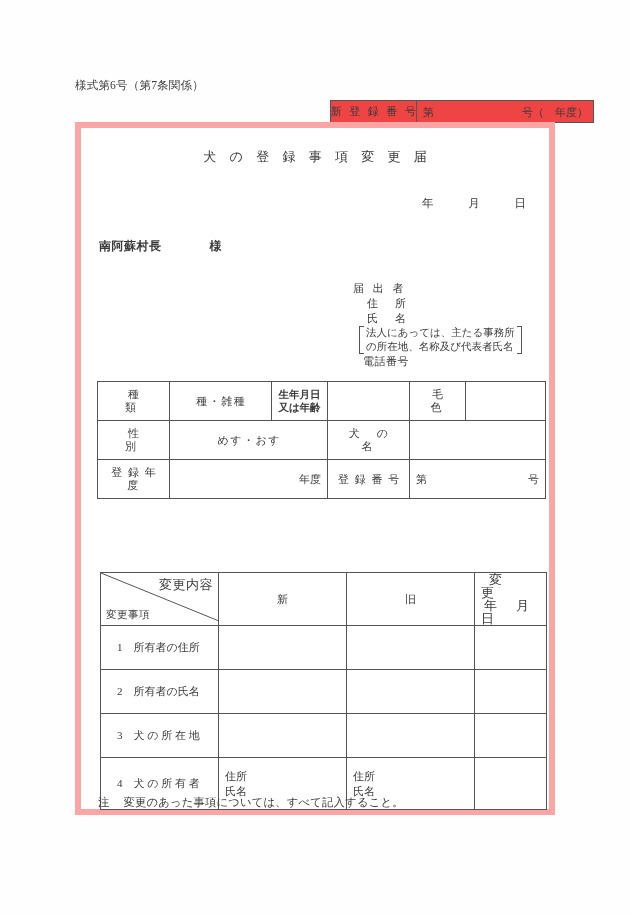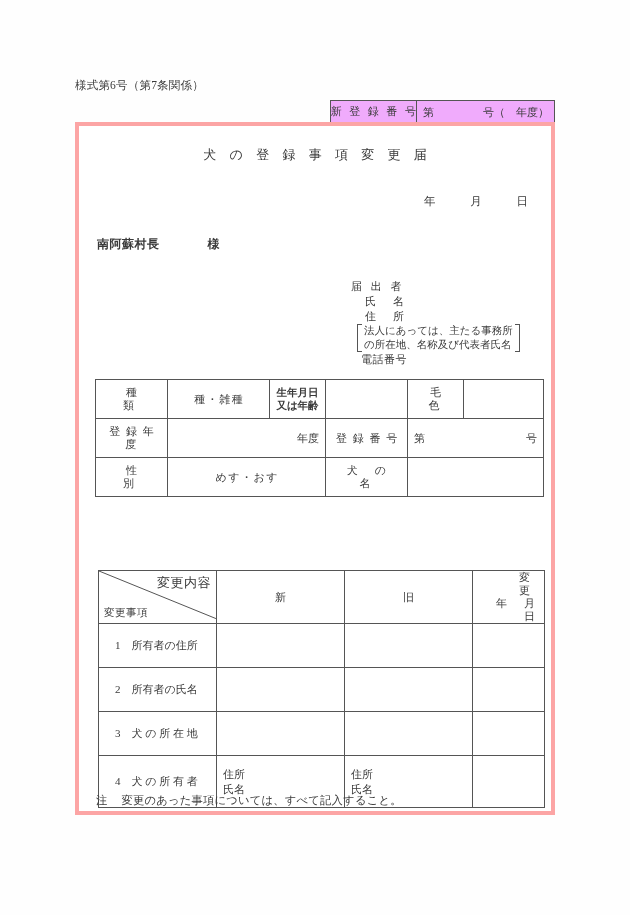--- a/index.html
+++ b/index.html
@@ -29,27 +29,27 @@
     font-size: 11.5px;
     letter-spacing: 0.2px;
     white-space: nowrap;
   }
 
   
   .regbox {
     position: absolute;
     left: 330px;
     top: 100px;
-    width: 225px;
+    width: 264px;
     height: 23px;
     border: 1px solid #555;
     box-sizing: border-box;
     display: flex;
     align-items: stretch;
-    background: #f0abfc;
+    background: #ef4444;
   }
   .regbox .lbl {
     width: 86px;
     border-right: 1px solid #555;
     display: flex;
     align-items: center;
     justify-content: center;
     font-size: 11px;
     letter-spacing: 2.4px;
     padding-left: 2px;
@@ -64,21 +64,21 @@
   .regbox .val .v1 { position: absolute; left: 6px;  top: 50%; transform: translateY(-50%); }
   .regbox .val .v2 { position: absolute; right: 5px; top: 50%; transform: translateY(-50%); white-space: nowrap;}
 
   
   .frame {
     position: absolute;
     left: 75px;
     top: 122px;
     width: 480px;
     height: 693px;
-    border: 4px solid #fca5a5;
+    border: 6px solid #fca5a5;
     box-sizing: border-box;
     background: #fff;
   }
 
   .title {
     position: absolute;
     left: 0; right: 0;
     top: 20px;
     text-align: center;
     font-size: 13px;
@@ -215,22 +215,22 @@
   }
   .hdr-diag .t-bot {
     position: absolute;
     left: 5px;
     bottom: 3px;
     font-size: 10.5px;
     letter-spacing: 0.5px;
   }
   .hdr-cell { text-align: center; font-size: 11px; height: 48px !important; }
   .hdr-date {
-    text-align: right;
-    font-size: 11px;
+    text-align: left;
+    font-size: 13px;
     line-height: 13px;
     height: 48px !important;
   }
   .hdr-date .l1 { display: block; letter-spacing: 8px; text-indent: 8px; }
   .hdr-date .l2 { display: block; letter-spacing: 3px; text-indent: 3px; }
   .row-label { font-size: 11px; padding-left: 16px !important; white-space: nowrap; }
   .cell-2line {
     line-height: 15px;
     font-size: 11px;
     padding: 4px 6px !important;
@@ -275,22 +275,22 @@
       <span class="sp"></span>
       <span>日</span>
     </div>
 
     <div class="addressee">
       <span>南阿蘇村長</span><span class="sama">様</span>
     </div>
 
     <div class="applicant">
       <div class="r0">届 出 者</div>
+      <div class="r1">住　所</div>
       <div class="r1">氏　名</div>
-      <div class="r1">住　所</div>
       <div>
         <span class="bracket">
           <span style="display:block">法人にあっては、主たる事務所</span>
           <span style="display:block">の所在地、名称及び代表者氏名</span>
         </span>
       </div>
       <div class="tel">電話番号</div>
     </div>
 
     <table class="dogtable">
@@ -315,46 +315,46 @@
             <span class="two-line">又は年齢</span>
           </td>
           <td></td>
           <td>
               <span class="sp-mid">毛　　色</span>
             </td>
           <td></td>
         </tr>
         <tr>
           <td>
+              <span class="sp-wide">性　　　別</span>
+            </td>
+          <td colspan="2">
+              <span class="sp-small">めす・おす</span>
+            </td>
+          <td>
+              <span class="sp-mid">犬　の　名</span>
+            </td>
+          <td colspan="2"></td>
+        </tr>
+        <tr>
+          <td>
               <span class="sp-small">登 録 年 度</span>
             </td>
           <td colspan="2" class="c-right">
             <span>年度</span>
           </td>
           <td>
               <span class="sp-small">登 録 番 号</span>
             </td>
           <td colspan="2">
             <span class="spread">
               <span>第</span>
               <span>号</span>
             </span>
           </td>
-        </tr>
-        <tr>
-          <td>
-              <span class="sp-wide">性　　　別</span>
-            </td>
-          <td colspan="2">
-              <span class="sp-small">めす・おす</span>
-            </td>
-          <td>
-              <span class="sp-mid">犬　の　名</span>
-            </td>
-          <td colspan="2"></td>
         </tr>
       </tbody>
     </table>
 
 
     <table class="changetable">
       <colgroup>
         <col style="width:118px">
         <col style="width:128px">
         <col style="width:128px">

